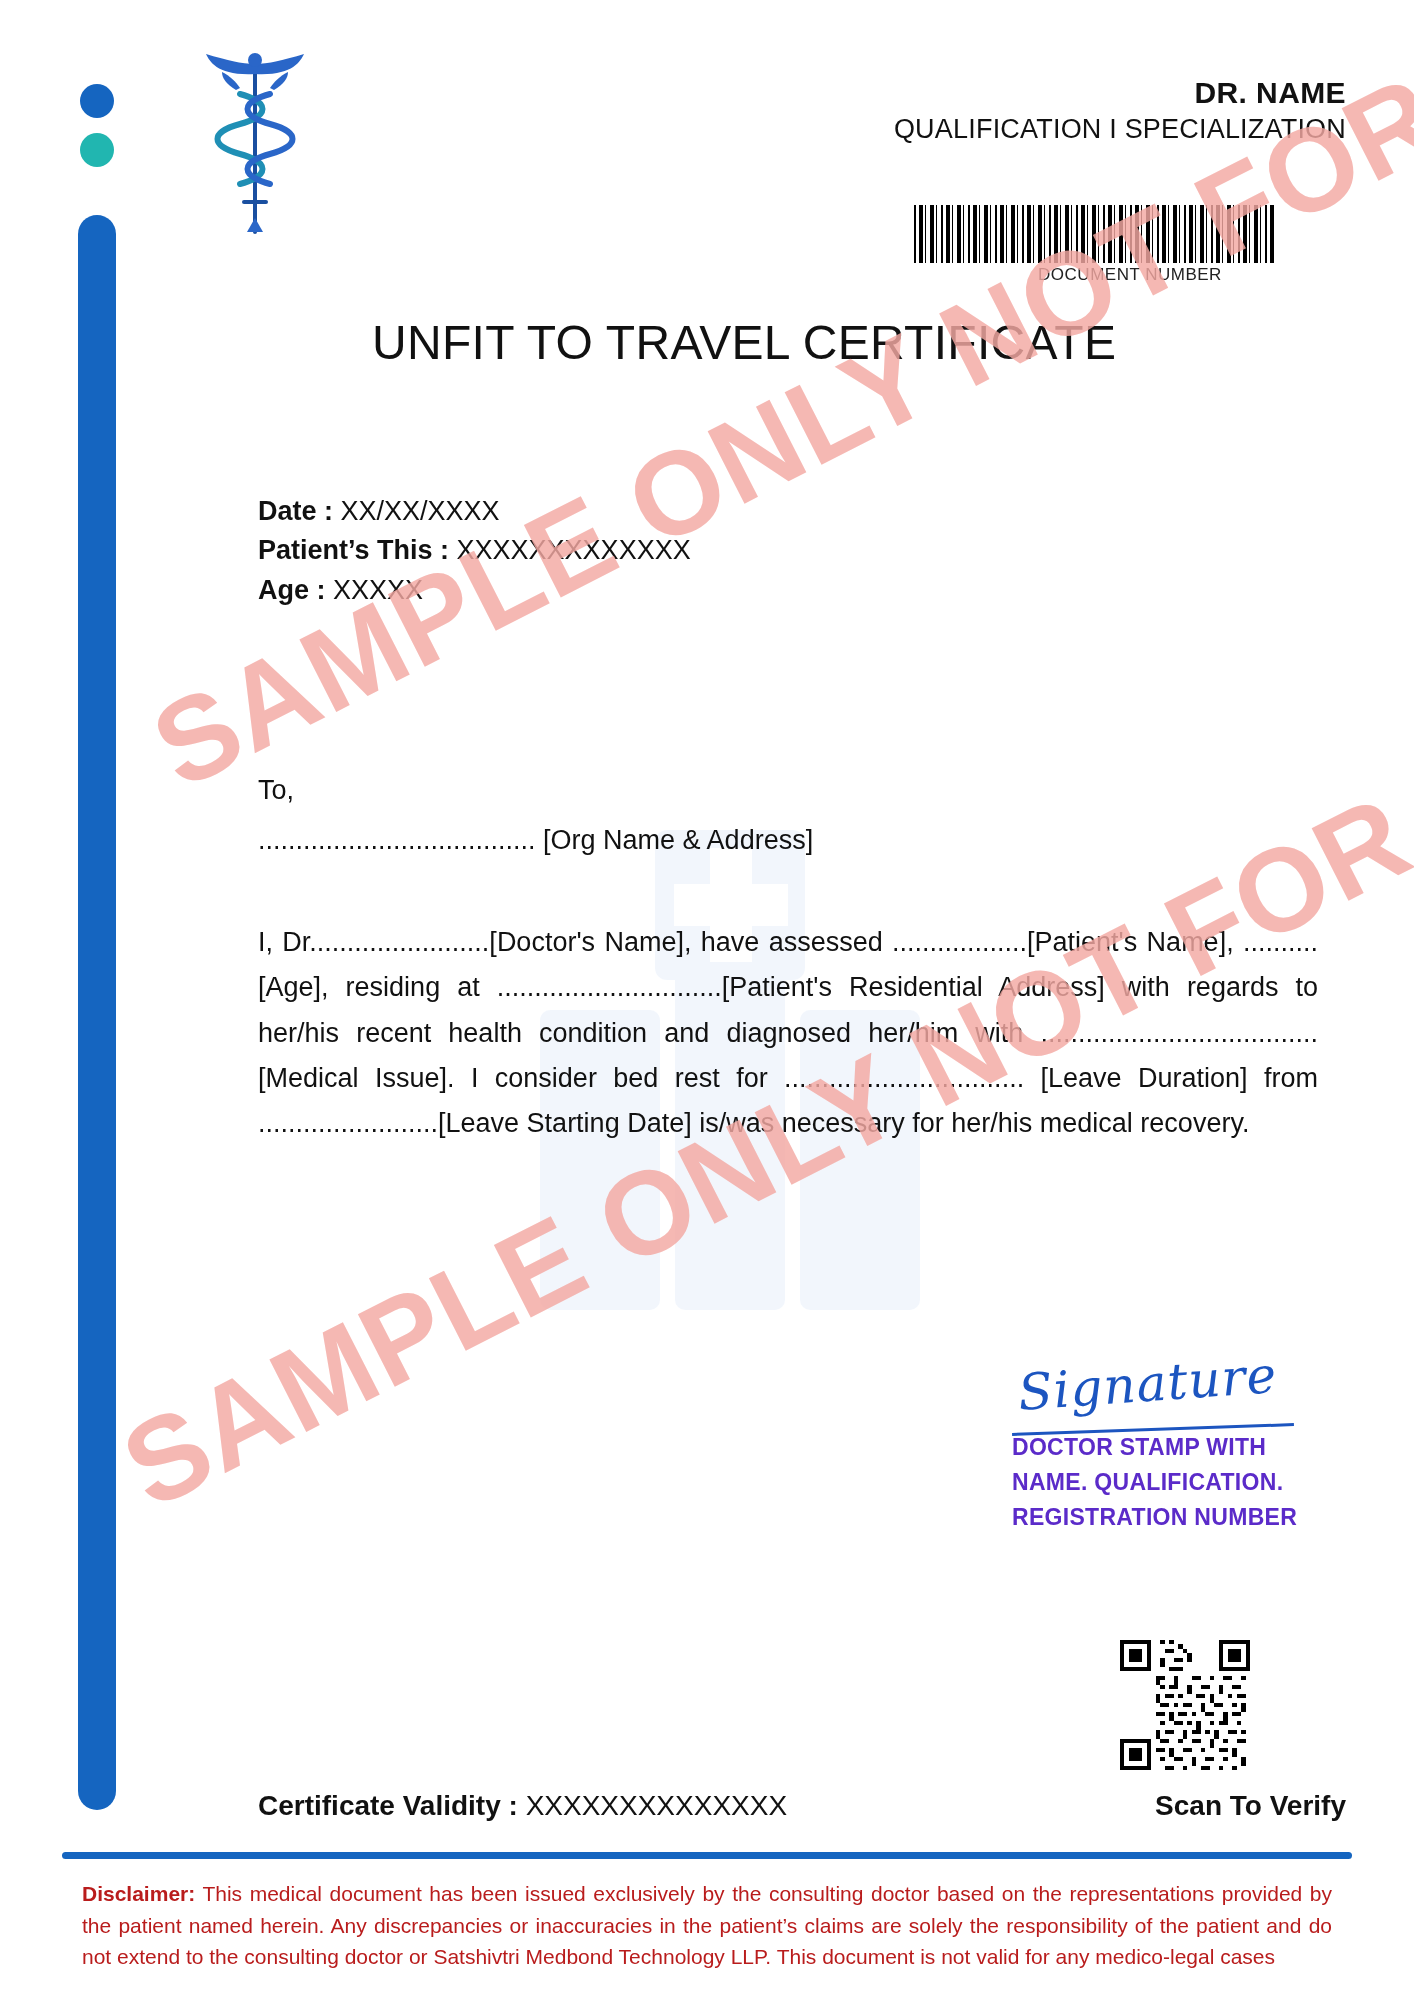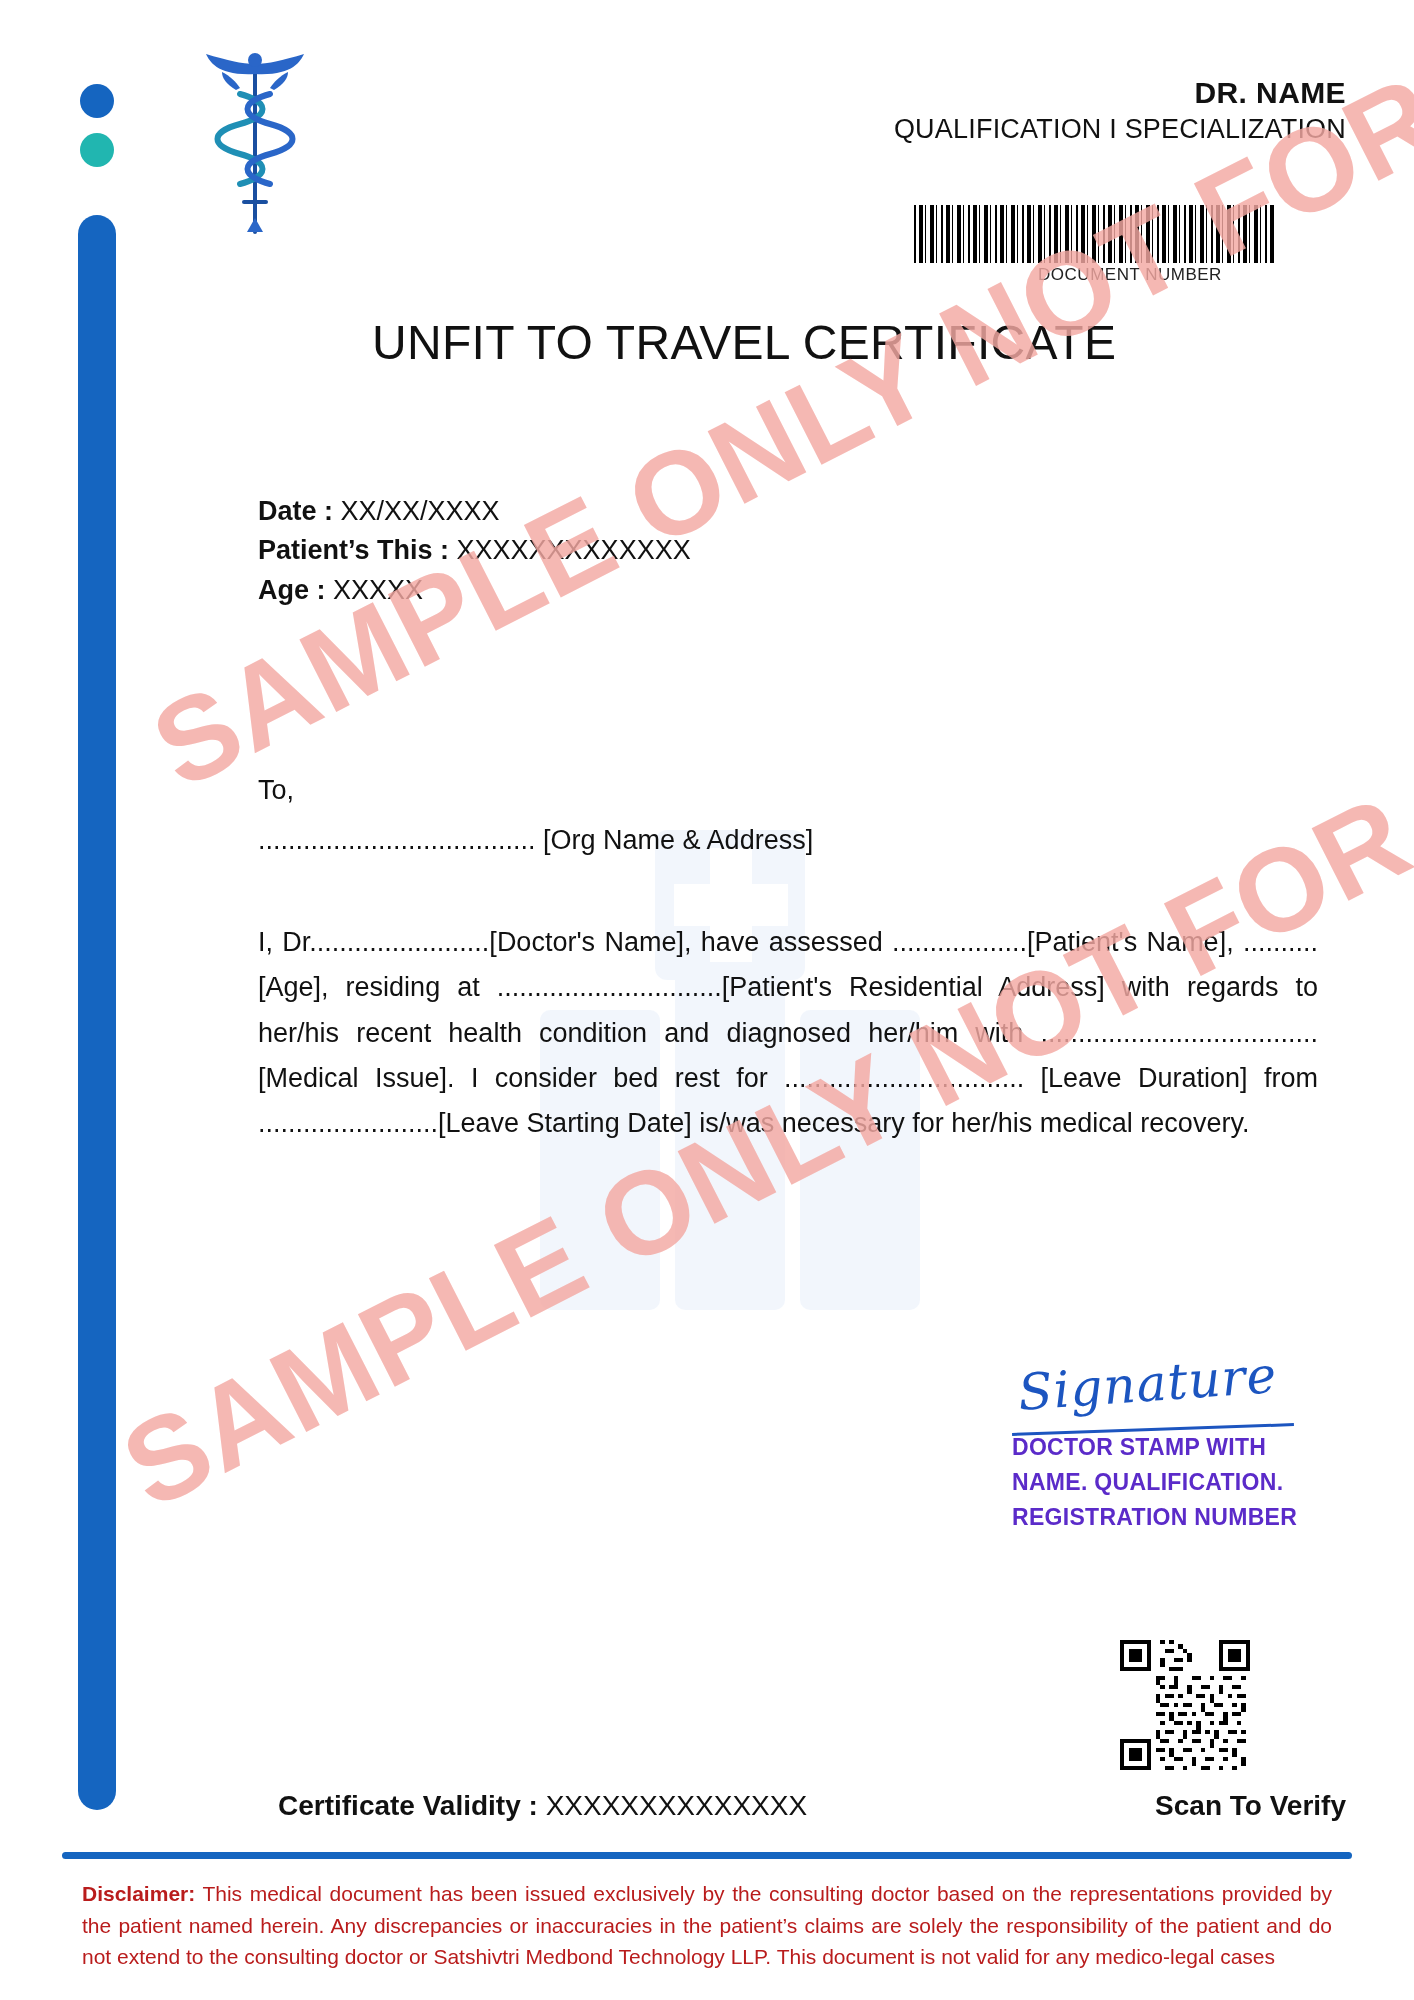--- a/index.html
+++ b/index.html
@@ -202,21 +202,20 @@
 
   
   .validity {
     position: absolute;
     left: 258px;
     top: 1790px;
     font-size: 28px;
   }
   .validity .k {
     font-weight: bold;
-    margin-left: 20px;
   }
   .scan {
     position: absolute;
     right: 68px;
     top: 1790px;
     font-size: 28px;
     font-weight: bold;
   }
 
   

